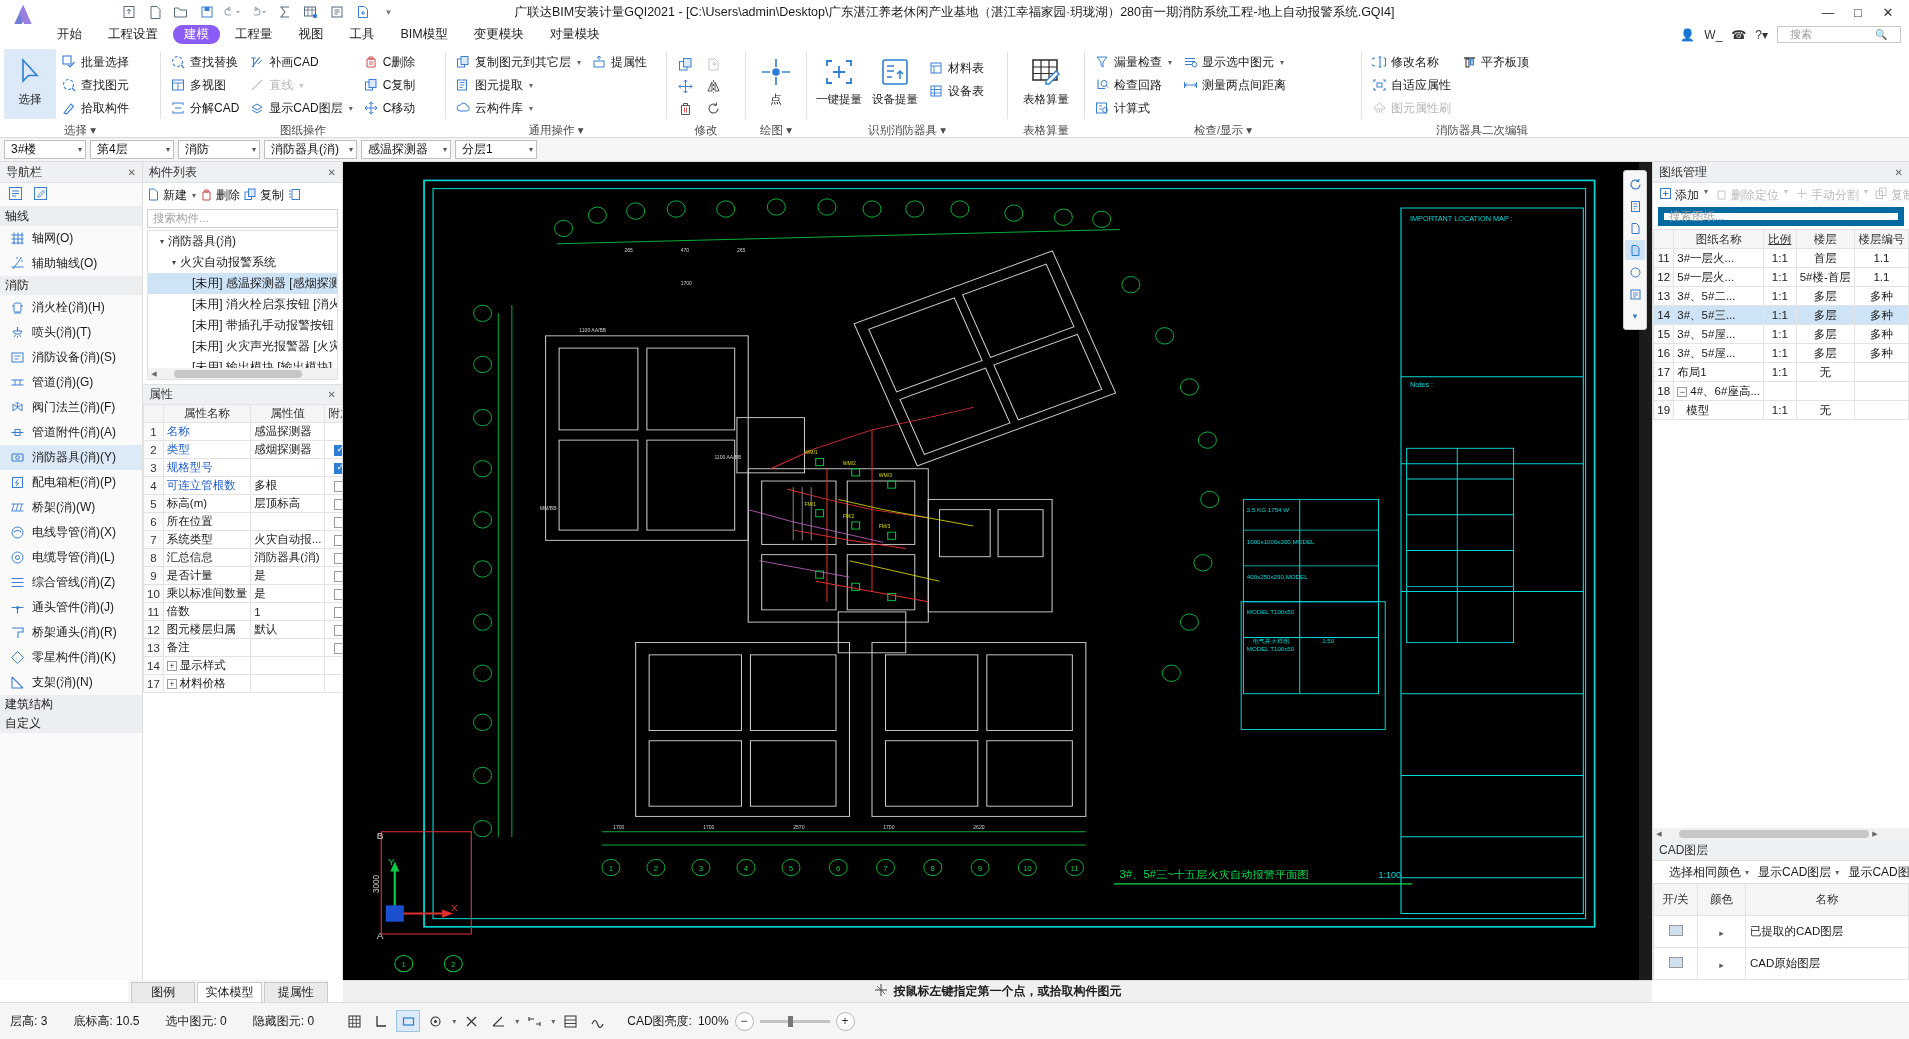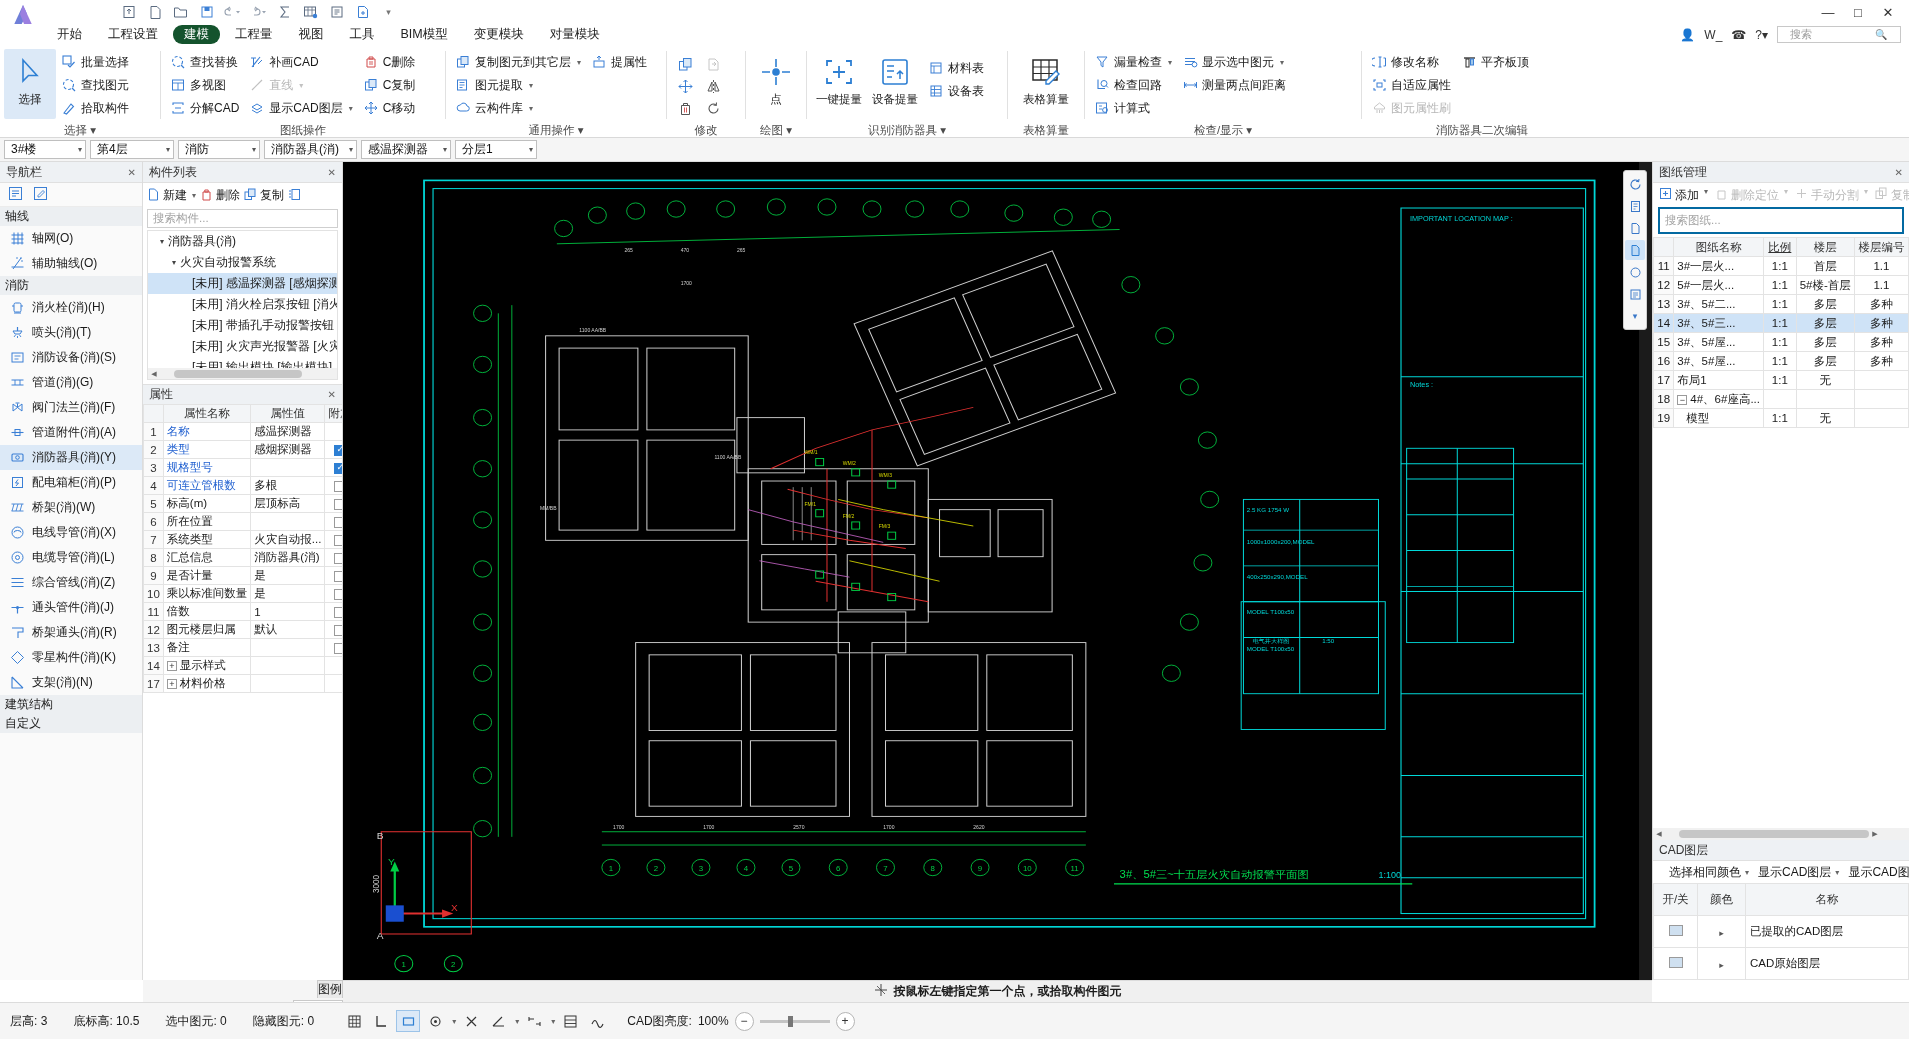--- a/index.html
+++ b/index.html
@@ -35,21 +35,21 @@
 
   
   .menubar {
     position:absolute; left:0; top:24px; width:1909px; height:21px;
     background:#ffffff; display:flex; align-items:center; padding-left:46px;
   }
   .menubar .mtab {
     font-size:12.5px; color:#222; padding:2px 11px; margin-right:4px; border-radius:9px;
     line-height:15px; white-space:nowrap;
   }
-  .menubar .mtab.active { background:#14532d; color:#fff; }
+  .menubar .mtab.active { background:#8b5cf6; color:#fff; }
   .menu-right { position:absolute; right:8px; top:24px; height:21px; display:flex; align-items:center; gap:9px; }
   .menu-right .mr { font-size:12px; color:#333; }
   .searchbox {
     width:124px; height:17px; border:1px solid #c8c8c8; background:#fff;
     display:flex; align-items:center; padding:0 12px; font-size:11px; color:#9a9a9a;
   }
   .searchbox .sb-ico { margin-left:auto; color:#8a8a8a; font-size:10px; }
 
   
   .ribbon {
@@ -174,21 +174,21 @@
   .cvtools .ct.on { background:#cfe3f7; }
 
   
   .rpanel { position:absolute; right:0; top:162px; width:257px; bottom:59px; background:#ffffff;
     border-left:1px solid #dcdcdc; display:flex; flex-direction:column; }
   .rp-title { height:21px; background:#eef1f4; border-bottom:1px solid #e0e0e0;
     display:flex; align-items:center; justify-content:space-between; padding:0 6px; font-size:12px; color:#333;}
   .rp-tools { height:24px; display:flex; align-items:center; gap:7px; padding-left:6px; font-size:12px; }
   .rp-tools .t { display:flex; align-items:flex-start; gap:3px; color:#1a1a1a; white-space:nowrap; }
   .rp-tools .t.dis { color:#b9b9b9; }
-  .rp-search { margin:0 5px 3px 5px; height:27px; border:2px solid #0369a1; background:#fff;
+  .rp-search { margin:0 5px 3px 5px; height:19px; border:6px solid #0369a1; background:#fff;
     display:flex; align-items:center; padding:0 5px; font-size:11.5px; color:#a3a3a3; }
   .dtable { flex:1; overflow:hidden; font-size:11.5px; }
   .dtable table { border-collapse:collapse; width:100%; }
   .dtable th, .dtable td { border:1px solid #e3e3e3; height:19px; padding:0 3px; font-weight:normal;
     white-space:nowrap; overflow:hidden; color:#1a1a1a; }
   .dtable th { background:#f3f5f7; text-align:center; color:#333; }
   .dtable td.n { width:22px; text-align:center; background:#fafafa; }
   .dtable tr.sel td { background:#cfe3f7; }
   .dtable td.c { text-align:center; }
   .rp-hscroll { height:12px; background:#f1f1f1; display:flex; align-items:center; }
@@ -199,22 +199,22 @@
   .layerbar .lb { display:flex; align-items:center; gap:2px; white-space:nowrap; }
   .ltable { font-size:11.5px; }
   .ltable table { border-collapse:collapse; width:100%; }
   .ltable th, .ltable td { border:1px solid #e3e3e3; height:25px; padding:8px 4px; font-weight:normal;
     white-space:nowrap; color:#1a1a1a; }
   .ltable th { background:#f3f5f7; text-align:center; color:#333; height:19px;}
   .swatch { display:inline-block; width:14px; height:11px; border:1px solid #9a9a9a; background:#cfe0f0; }
 
   
   .btabs {
-    position:absolute; left:143px; bottom:37px; width:200px; height:22px;
-    display:flex; align-items:flex-end; gap:2px; background:#f5f5f5; padding-left:3px;flex-direction:column;
+    position:absolute; left:128px; bottom:37px; width:200px; height:22px;
+    display:flex; align-items:flex-end; gap:2px; background:#f5f5f5; padding-left:3px;
   }
   .btab { flex:1; height:20px; border:1px solid #c9c9c9; border-bottom:none; background:#eaeaea;
     font-size:12px; color:#222; display:flex; align-items:center; justify-content:center; }
   .btab.active { background:#fff; }
 
   .statusline {
     position:absolute; left:343px; right:257px; bottom:37px; height:22px;
     background:#f0f0f0; display:flex; align-items:center; justify-content:center; gap:6px;
     font-size:12px; color:#1a1a1a; border-top:1px solid #dcdcdc;
   }
@@ -305,20 +305,21 @@
           </svg>
         </span>
       <span class="qicon">
           <svg width="14" height="14" viewBox="0 0 14 14">
             <path d="M2.5 1.5 h6 l3 3 v8 h-9 z" fill="none" stroke="#3a7fd5" stroke-width="1"></path>
             <path d="M7 6 v4 M5 8 h4" stroke="#3a7fd5" stroke-width="1"></path>
           </svg>
         </span>
       <span class="qicon" style="font-size:9px;color:#777;">▾</span>
     </div>
+    <div class="title-text">广联达BIM安装计量GQI2021 - [C:\Users\admin\Desktop\广东湛江养老休闲产业基地（湛江幸福家园·玥珑湖）280亩一期消防系统工程-地上自动报警系统.GQI4]</div>
     <div class="win-btns">
       <span>—</span>
       <span>□</span>
       <span>✕</span>
     </div>
   </div>
 
   <div class="menubar">
     <div class="mtab">开始</div>
     <div class="mtab">工程设置</div>

